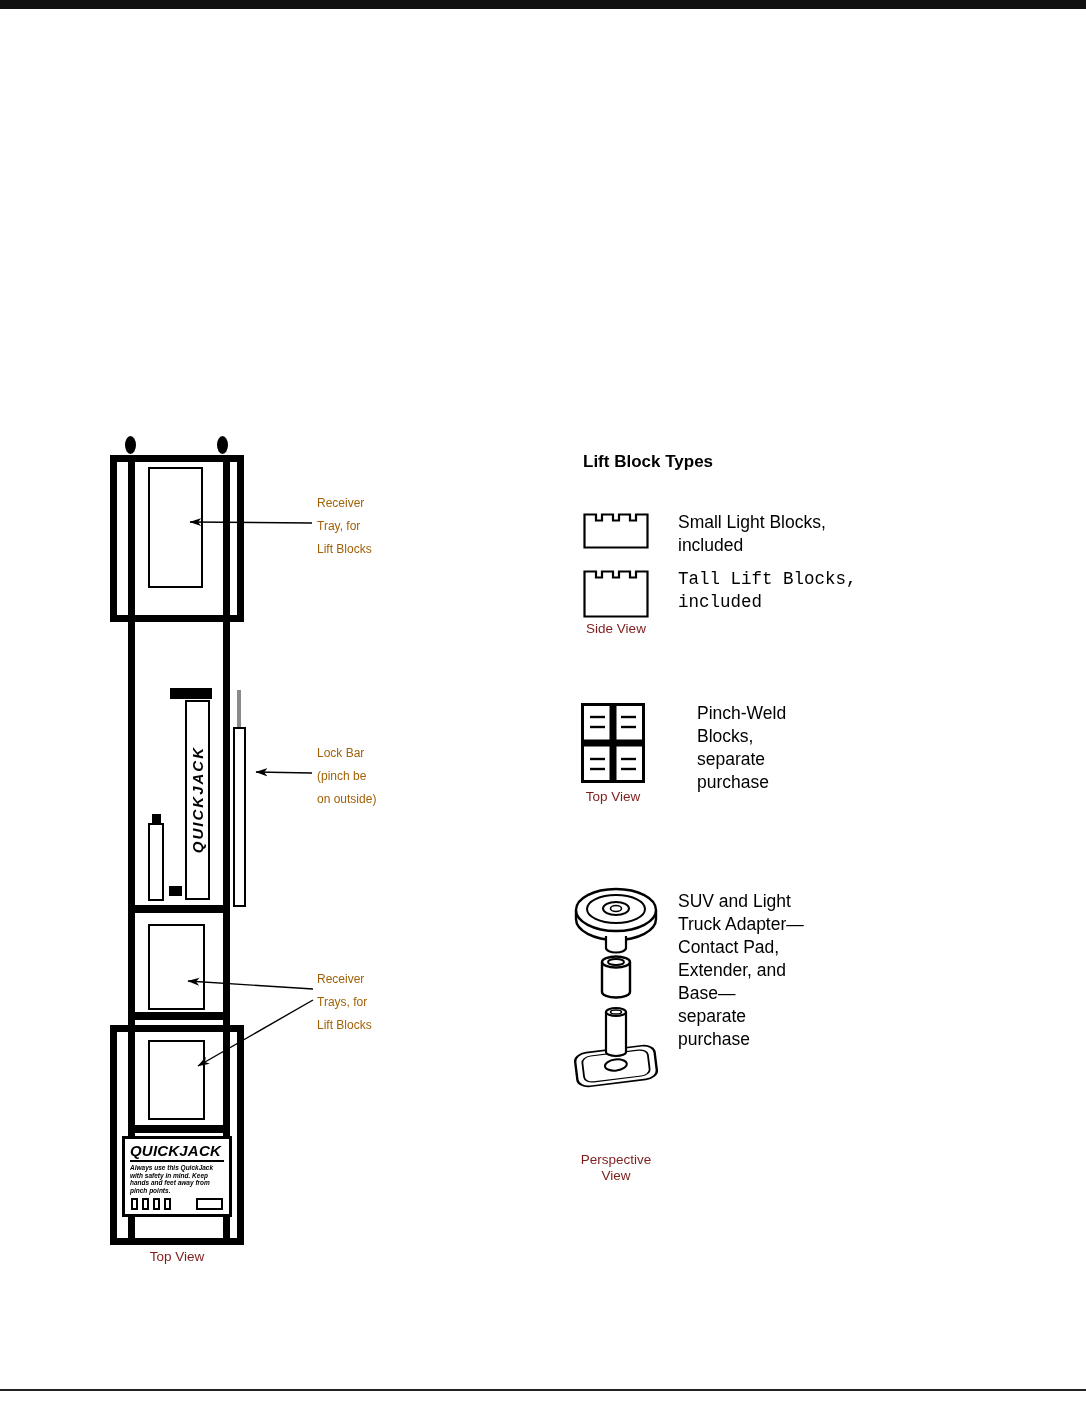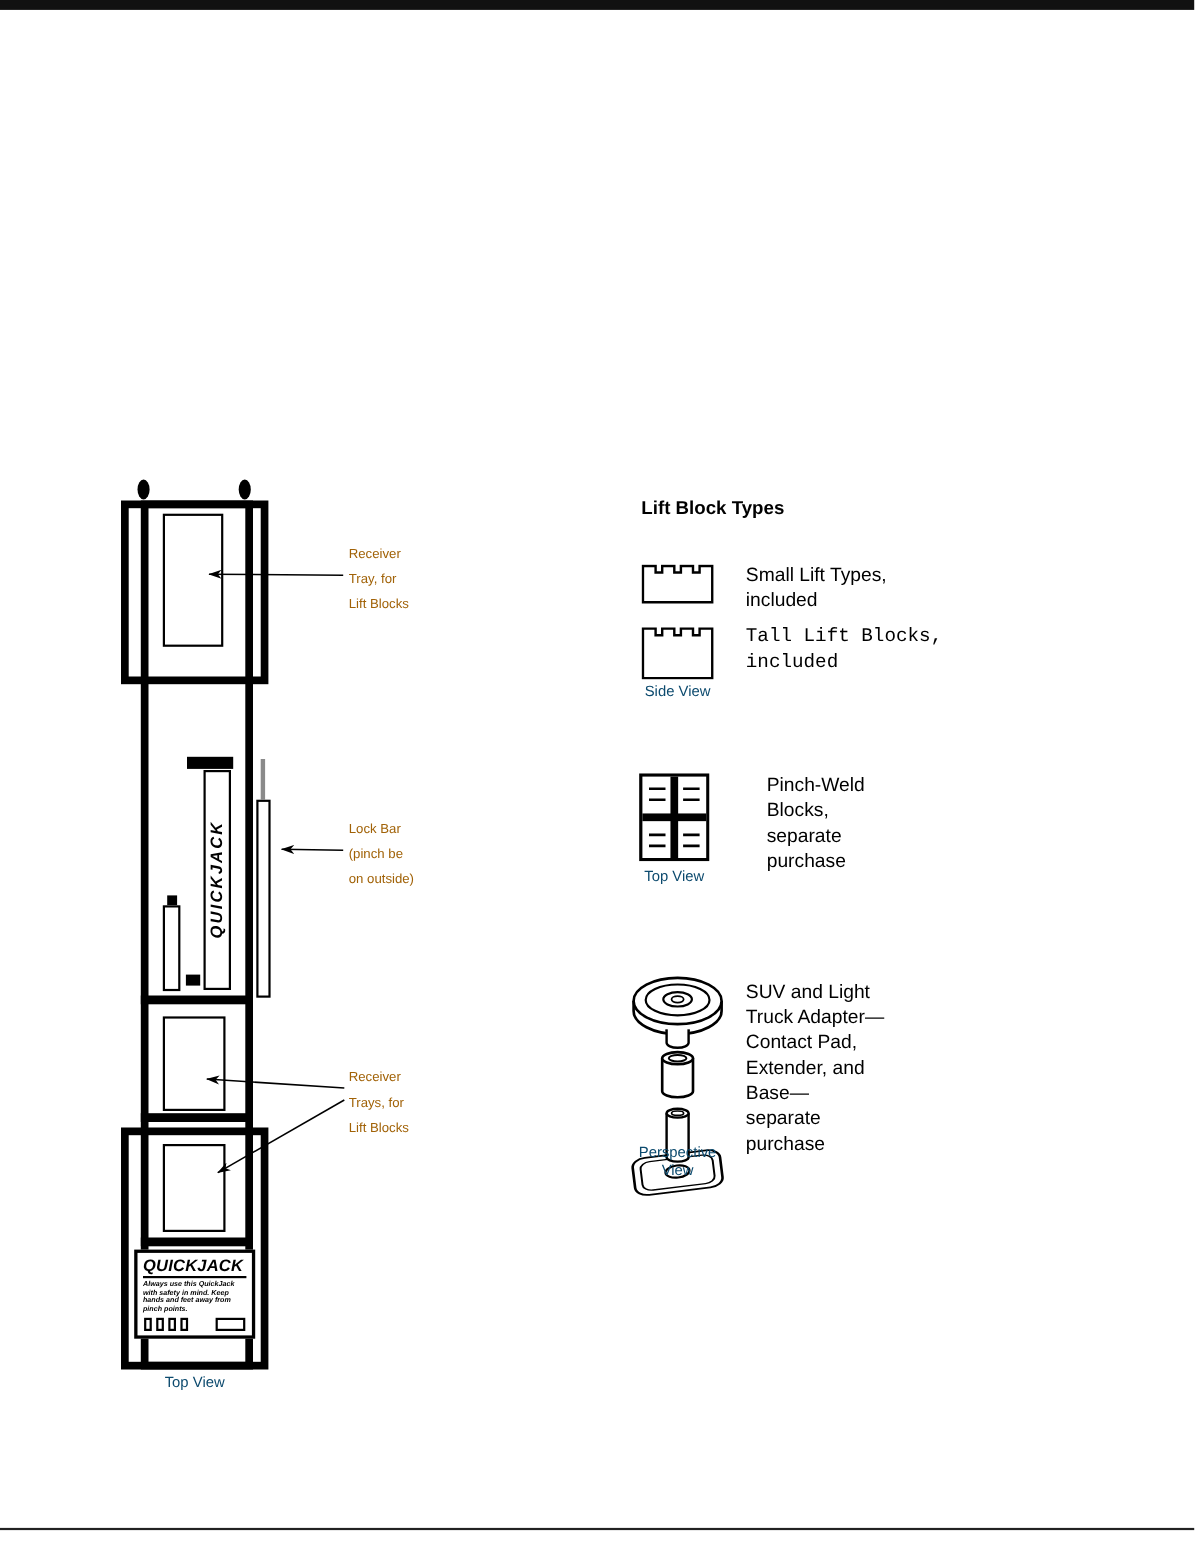--- a/index.html
+++ b/index.html
@@ -43,21 +43,21 @@
   .lock-bar-stem { position:absolute; left:237px; top:690px; width:4px; height:37px; background:#8a8a8a; }
 
   .panel { position:absolute; left:122px; top:1136px; width:110px; height:81px; border:3px solid #000; background:#fff; }
   .panel-logo { font:italic 700 15px "Liberation Sans", sans-serif; margin:3px 5px 0; padding-bottom:1px;
                 border-bottom:2px solid #000; letter-spacing:0.2px; }
   .panel-warning { font:italic 700 6.5px/7.6px "Liberation Sans", sans-serif; margin:2px 5px 0; white-space:pre-line; }
   .panel-buttons { position:absolute; left:6px; right:6px; bottom:4px; display:flex; gap:4px; align-items:flex-end; }
   .panel-btn { width:7px; height:12px; border:2px solid #000; background:#fff; }
   .panel-btn.wide { width:27px; margin-left:auto; }
 
-  .caption { font-size:13.5px; line-height:16px; color:#0c4a6e; text-align:center; white-space:pre-line; }
+  .caption { font-size:13.5px; line-height:16px; color:#7f1d1d; text-align:center; white-space:pre-line; }
   .cap-topview-frame { left:110px; top:1249px; width:134px; }
 
   
   .callout { position:absolute; font-size:12px; line-height:23px; white-space:pre-line; color:#a16207; }
   .lbl-tray-top  { left:317px; top:492px; }
   .lbl-lockbar   { left:317px; top:742px; }
   .lbl-trays     { left:317px; top:968px; }
 
   .arrows { position:absolute; left:0; top:0; pointer-events:none; }
 
@@ -66,21 +66,21 @@
   .legend-label { position:absolute; left:678px; font-size:17.5px; line-height:23px; white-space:pre-line; }
   .ll-1 { top:511px; } .ll-2 { top:568px;font-family:Liberation Mono, monospace; } .ll-3 { top:702px;margin-left:19px; } .ll-4 { top:890px; }
 
   .icon-small { position:absolute; left:583px; top:513px; }
   .icon-tall  { position:absolute; left:583px; top:570px; }
   .icon-pinch { position:absolute; left:581px; top:703px; }
   .icon-suv   { position:absolute; left:566px; top:884px; }
 
   .cap-sideview { left:583px; top:621px; width:66px; }
   .cap-topview-legend { left:581px; top:789px; width:64px; }
-  .cap-perspective { left:566px; top:1040px; width:100px; }
+  .cap-perspective { left:566px; top:1152px; width:100px; }
 </style>
 </head>
 <body>
 
 <div class="page">
 
   <div class="top-border"></div>
   <div class="bottom-border"></div>
 
   <div>
@@ -151,21 +151,21 @@
 on outside)</div>
   <div class="callout lbl-trays">Receiver
 Trays, for
 Lift Blocks</div>
 
   <div class="legend-heading">Lift Block Types</div>
 
   <svg class="icon-small" width="66" height="36" viewBox="0 0 66 36">
     <path d="M1.5 34.5 L1.5 1.5 L13 1.5 L13 7.5 L19 7.5 L19 1.5 L30 1.5 L30 7.5 L36 7.5 L36 1.5 L47 1.5 L47 7.5 L53 7.5 L53 1.5 L64.5 1.5 L64.5 34.5 Z" fill="#fff" stroke="#000" stroke-width="2.2"></path>
   </svg>
-  <div class="legend-label ll-1">Small Lift Types,
+  <div class="legend-label ll-1">Small Light Blocks,
 included</div>
 
   <svg class="icon-tall" width="66" height="48" viewBox="0 0 66 48">
     <path d="M1.5 46.5 L1.5 1.5 L13 1.5 L13 7.5 L19 7.5 L19 1.5 L30 1.5 L30 7.5 L36 7.5 L36 1.5 L47 1.5 L47 7.5 L53 7.5 L53 1.5 L64.5 1.5 L64.5 46.5 Z" fill="#fff" stroke="#000" stroke-width="2.2"></path>
   </svg>
   <div class="legend-label ll-2">Tall Lift Blocks,
 included</div>
   <div class="caption abs cap-sideview">Side View</div>
 
   <svg class="icon-pinch" width="64" height="80" viewBox="0 0 64 80">

